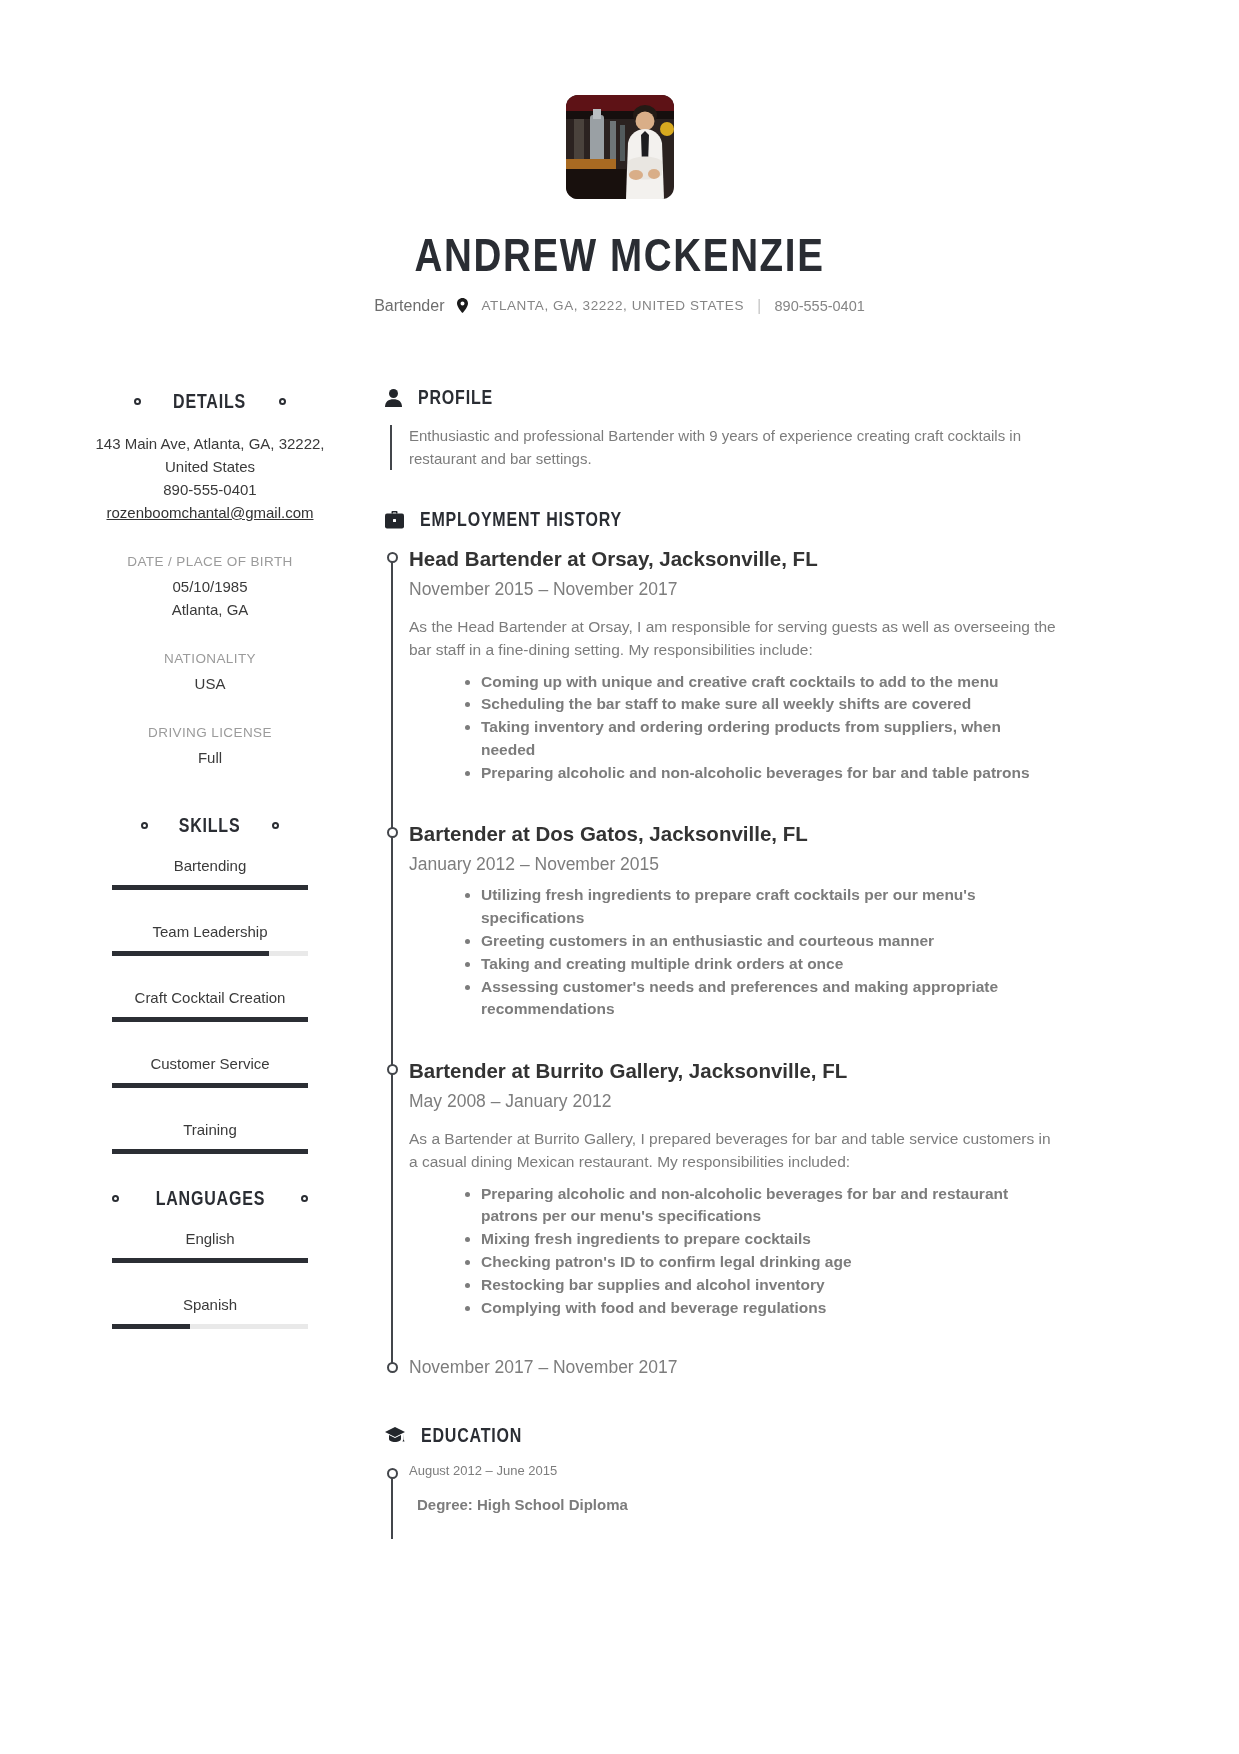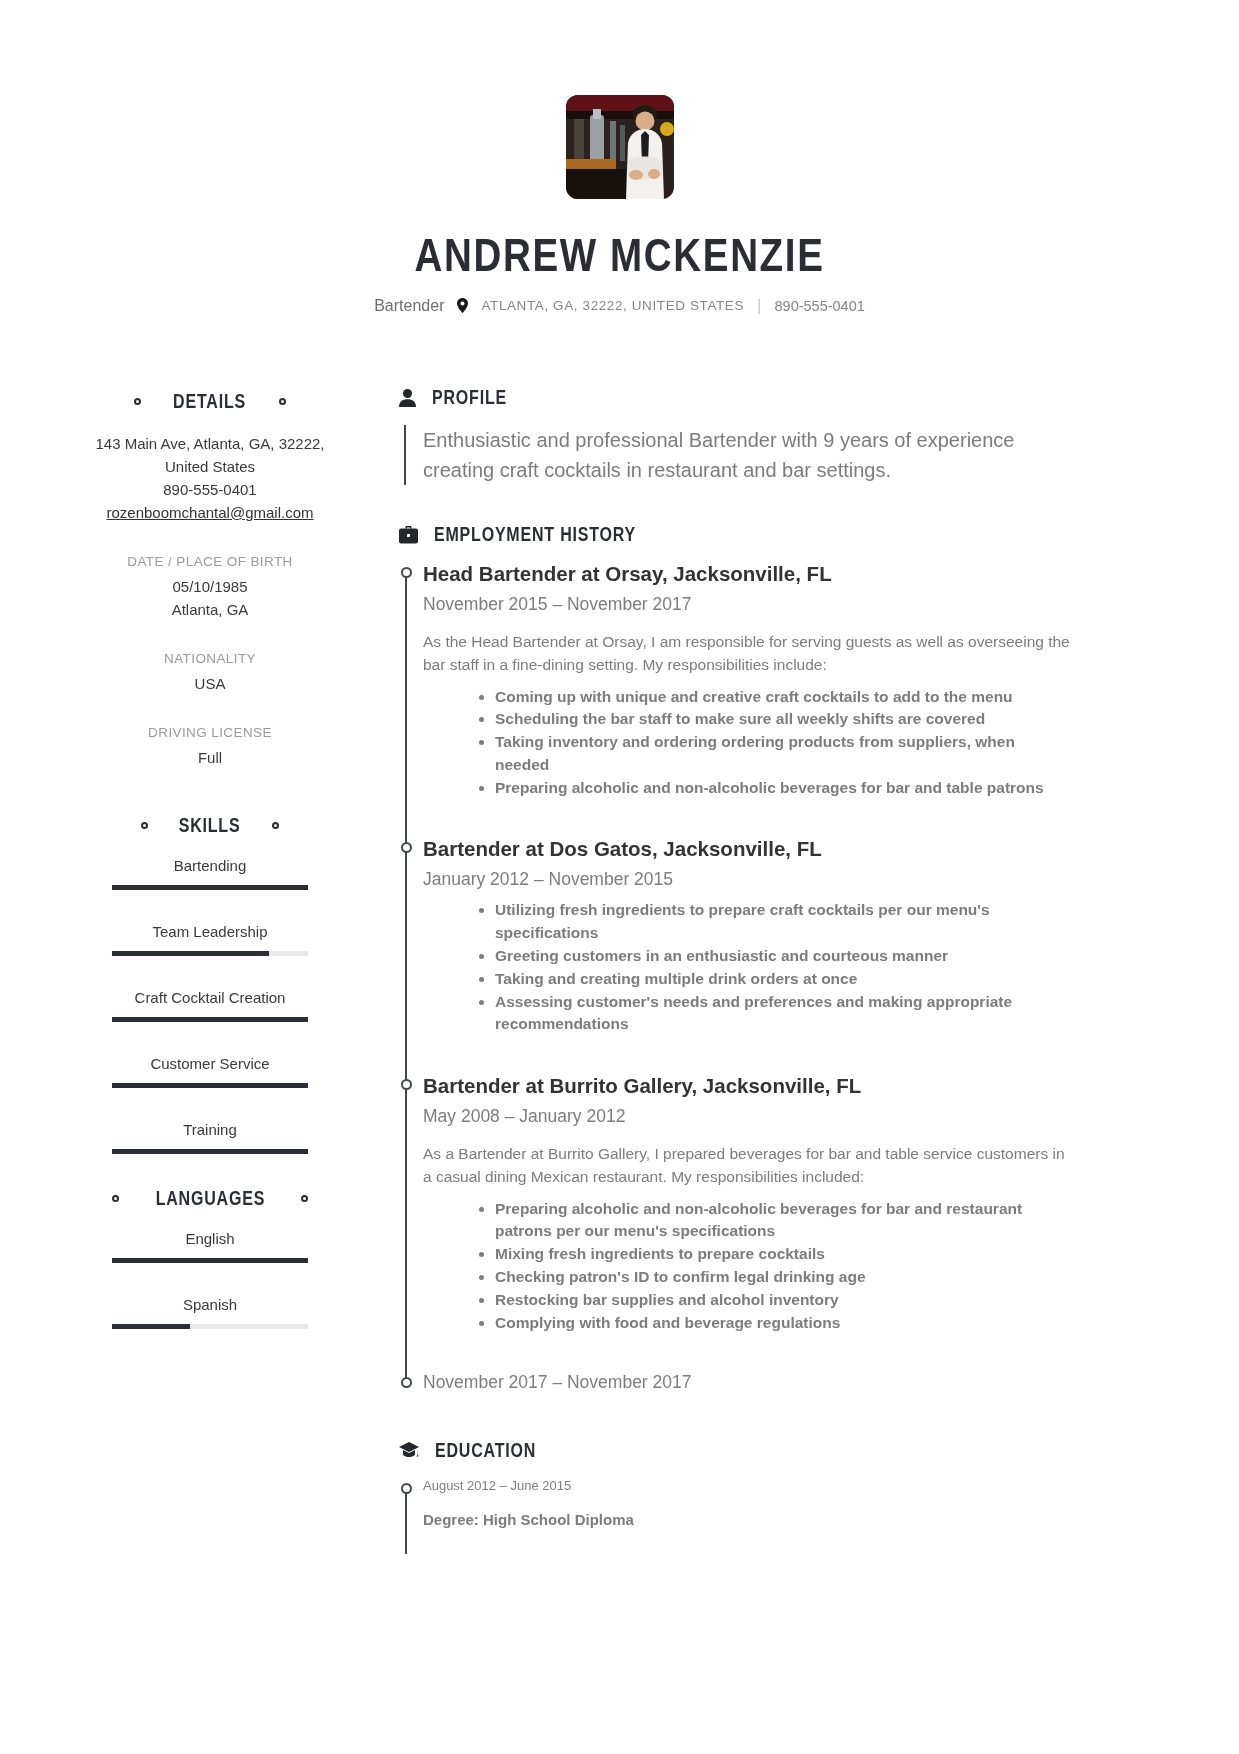--- a/index.html
+++ b/index.html
@@ -58,31 +58,31 @@
     margin-top:29px; margin-bottom:7px;
     font-size:13.5px; color:#9b9b9b; letter-spacing:0.4px;
   }
   .gap-lg { margin-top:44px; }
   .bar-item { margin-bottom:33px; }
   .bar-label { font-size:15px; color:#3a3a3a; margin-bottom:11px; }
   .bar-track { width:196px; height:5px; margin:0 auto; background:#e9e9e9; position:relative; }
   .bar-fill { position:absolute; left:0; top:0; height:5px; background:#2b2e34; }
 
   
-  .main { position:absolute; left:399px; top:386px; width:790px; }
+  .main { position:absolute; left:385px; top:386px; width:790px; }
   .section-header { display:flex; align-items:center; gap:16px; margin-bottom:16px; }
   .section-header .sec-icon { flex:0 0 auto; display:flex; }
   .section-title {
     font-size:20px; font-weight:700; color:#2a2d33; letter-spacing:1px;
     display:inline-block; transform:scaleX(0.8); transform-origin:left center;
     white-space:nowrap;
   }
   .profile-text {
     margin-left:5px; border-left:2px solid #43464b; padding-left:17px;
-    width:648px; font-size:20px; color:#7c7c7c; line-height:1.5;
+    width:648px; font-size:15px; color:#7c7c7c; line-height:1.5;
     margin-bottom:38px;
   }
   .timeline { position:relative; padding-left:24px; }
   .timeline::before {
     content:""; position:absolute; left:6px; top:14px; bottom:10px;
     width:2px; background:#43464b;
   }
   .edu-timeline::before { bottom:0; }
   .t-entry { position:relative; margin-bottom:38px; }
   .t-entry::before {
@@ -93,21 +93,21 @@
   .job-title { font-size:20.5px; font-weight:600; color:#333333; }
   .job-dates { margin-top:8px; font-size:17.5px; color:#7d7d7d; }
   .job-summary { margin-top:15px; width:648px; font-size:15.5px; color:#7c7c7c; line-height:1.5; }
   .job-bullets { margin-top:9px; width:640px; padding-left:72px; }
   .job-bullets li { font-size:15.5px; color:#7c7c7c; line-height:1.47;font-weight:bold; }
   .end-entry { margin-bottom:0; padding-bottom:2px; }
   .end-dates { font-size:17.5px; color:#7d7d7d; }
   .employment-block { margin-bottom:44px; }
   .edu-school { font-size:20.5px; font-weight:600; color:#333333; }
   .edu-dates { margin-top:8px; font-size:13px; color:#7d7d7d; }
-  .edu-degree { margin-top:18px; font-size:15px; font-weight:700; color:#7c7c7c; }
+  .edu-degree { margin-top:18px; font-size:15px; font-weight:700; color:#7c7c7c;margin-left:8px; }
 </style>
 </head>
 <body>
 
 <div class="header">
   <div class="photo-wrap">
     <svg width="108" height="104" viewBox="0 0 108 104" xmlns="http://www.w3.org/2000/svg">
       <rect x="0" y="0" width="108" height="104" fill="#2b2220"></rect>
       <rect x="0" y="0" width="108" height="16" fill="#5e1216"></rect>
       <rect x="0" y="16" width="108" height="8" fill="#160f0e"></rect>

